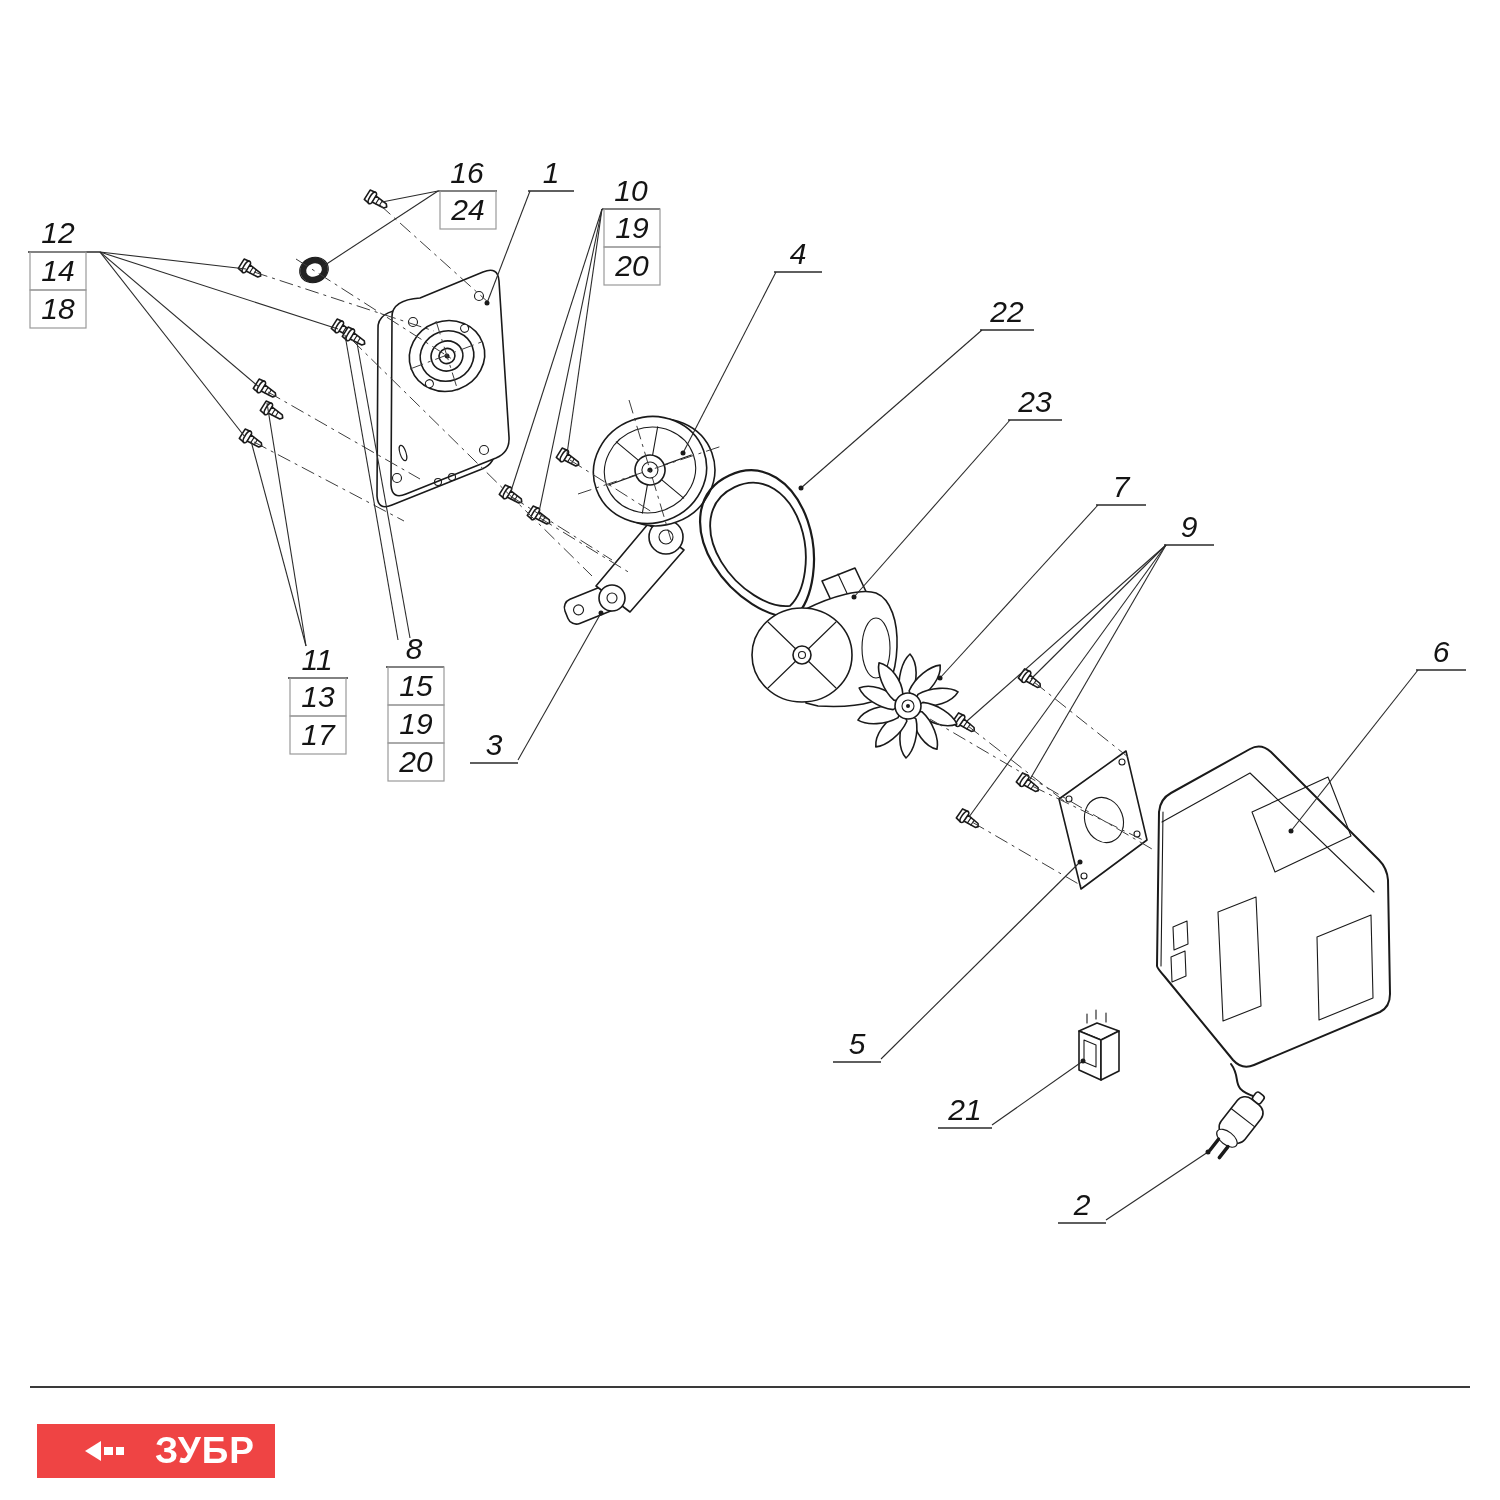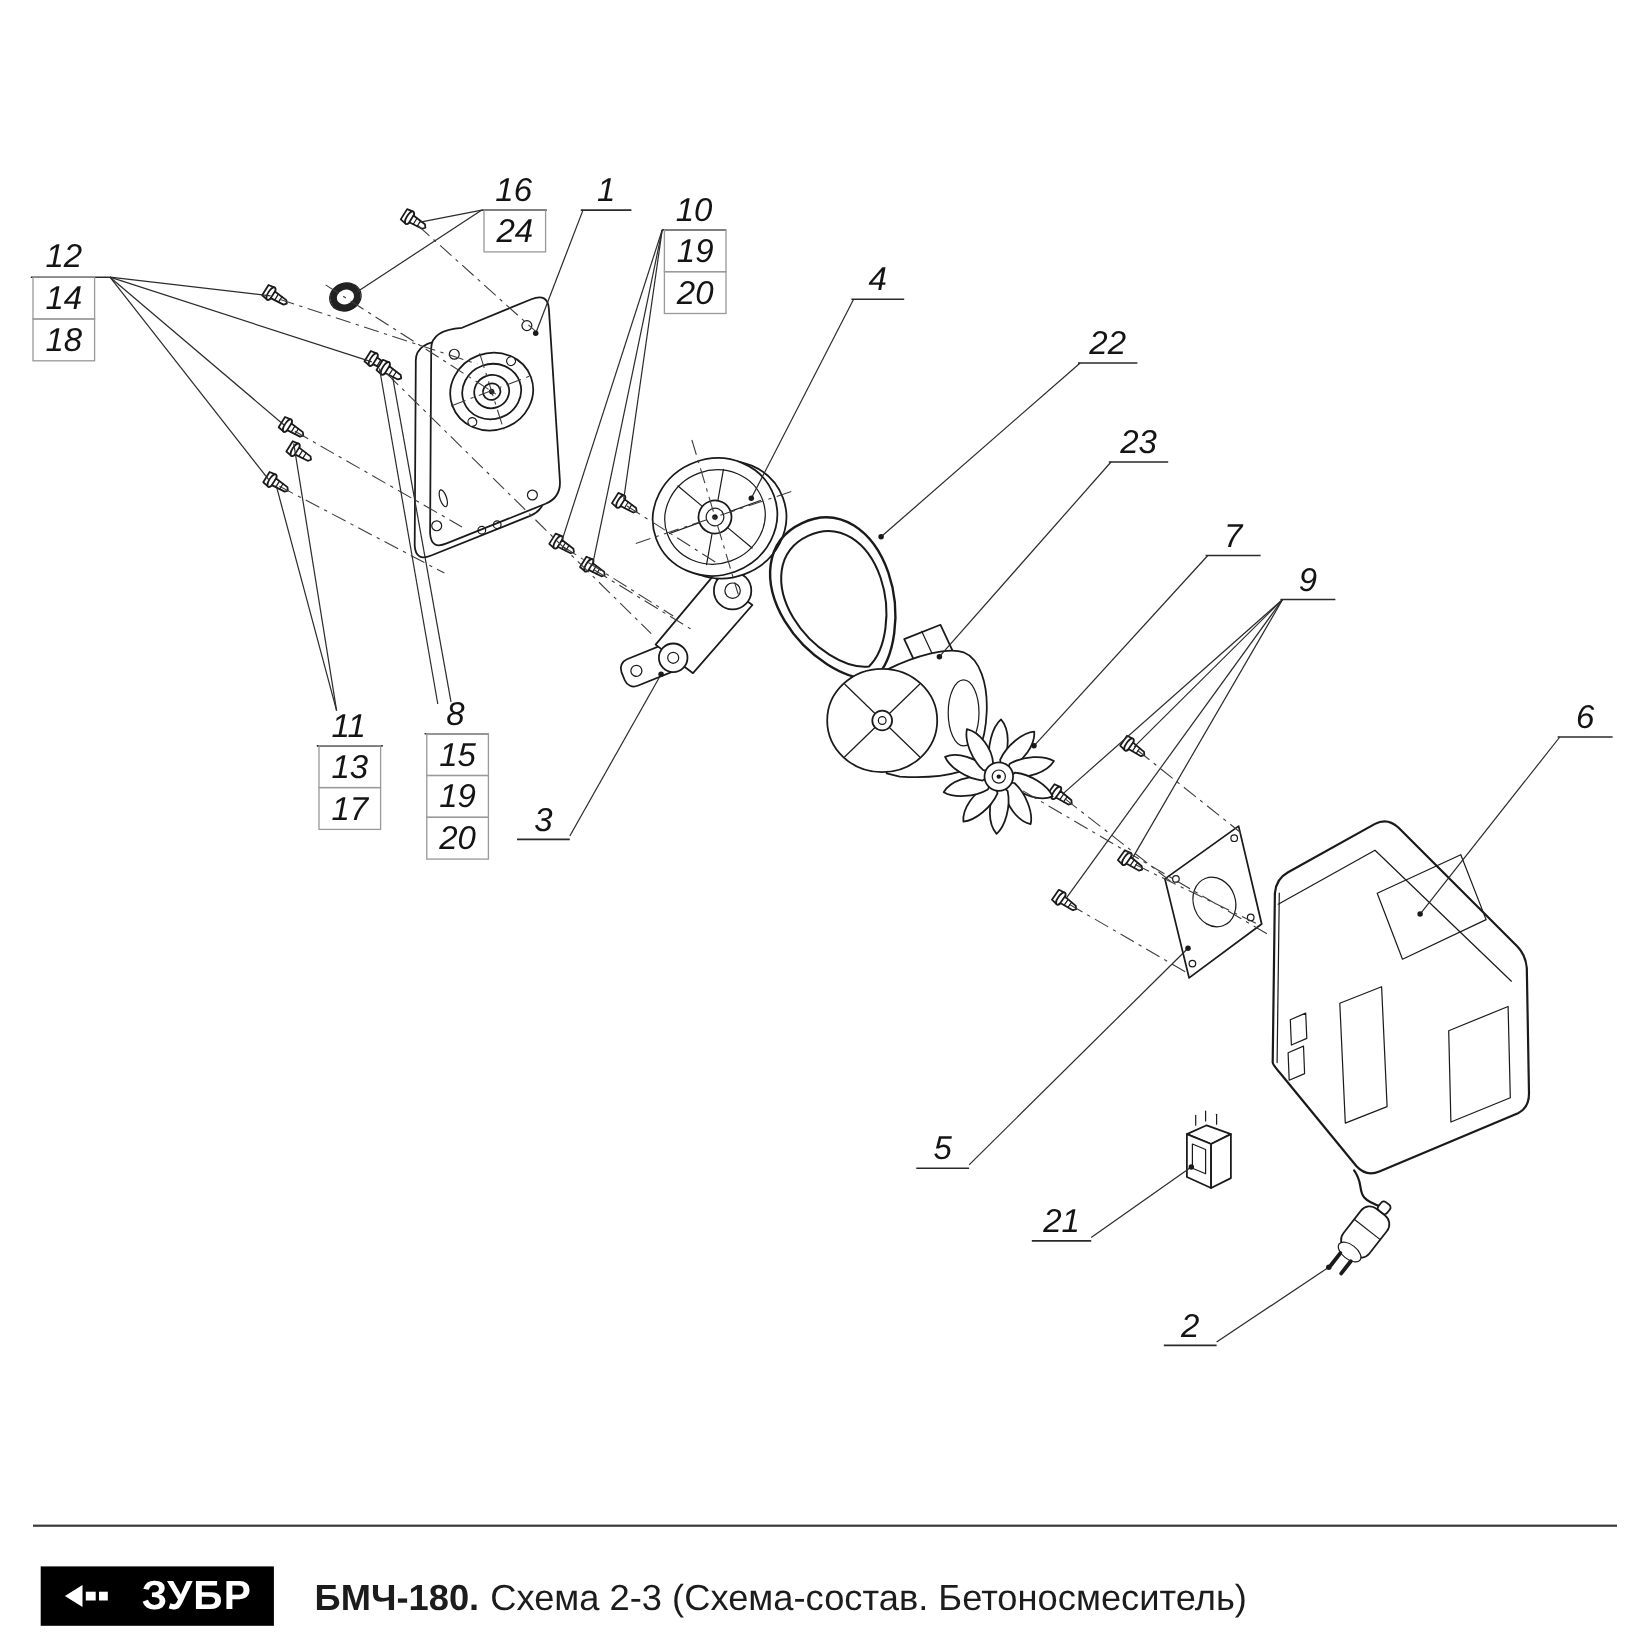--- a/index.html
+++ b/index.html
@@ -17,22 +17,22 @@
   .washer-ring { stroke:#222; stroke-width:6; fill:none; }
 
   
   .callout-text { font-family:"Liberation Sans", sans-serif; font-style:italic; font-size:30px;
                   fill:#141414; text-anchor:middle; }
   .callout-underline { stroke:#2a2a2a; stroke-width:1.5; }
   .callout-box { stroke:#9a9a9a; stroke-width:1.2; fill:none; }
 
   
   .footer-rule { position:absolute; left:30px; top:1386px; width:1440px; border-top:2px solid #3a3a3a; }
-  .brand-badge { position:absolute; left:37px; top:1424px; width:212px; height:54px; background:#000000;
-                 display:flex; align-items:center; justify-content:center; gap:28px; }
+  .brand-badge { position:absolute; left:37px; top:1424px; width:212px; height:54px; background:#ef4444;
+                 display:flex; align-items:center; justify-content:center; gap:28px;padding-left:26px; }
   .brand-text  { color:#ffffff; font-weight:bold; font-size:37px; letter-spacing:1px; }
   .doc-title   { position:absolute; left:286px; top:1434px; font-size:33px; color:#1c1c1c; white-space:nowrap; }
   .doc-model   { font-weight:bold; margin-right:10px; }
 </style>
 </head>
 <body>
 
 <div class="page">
 
   <svg class="drawing" viewBox="0 0 1500 1500">
@@ -360,16 +360,13 @@
 
   <div class="brand-badge">
     <svg width="44" height="30" viewBox="0 0 44 30">
       <path fill="#ffffff" d="M2 15 L18 5 L18 25 Z"></path>
       <rect fill="#ffffff" x="21" y="11" width="9" height="8"></rect>
       <rect fill="#ffffff" x="33" y="11" width="8" height="8"></rect>
     </svg>
     <span class="brand-text">ЗУБР</span>
   </div>
 
-  <div class="doc-title">
-    <span class="doc-model">БМЧ-180.</span><span class="doc-scheme">Схема 2-3 (Схема-состав. Бетоносмеситель)</span>
-  </div>
 </div>
 
 </body></html>

